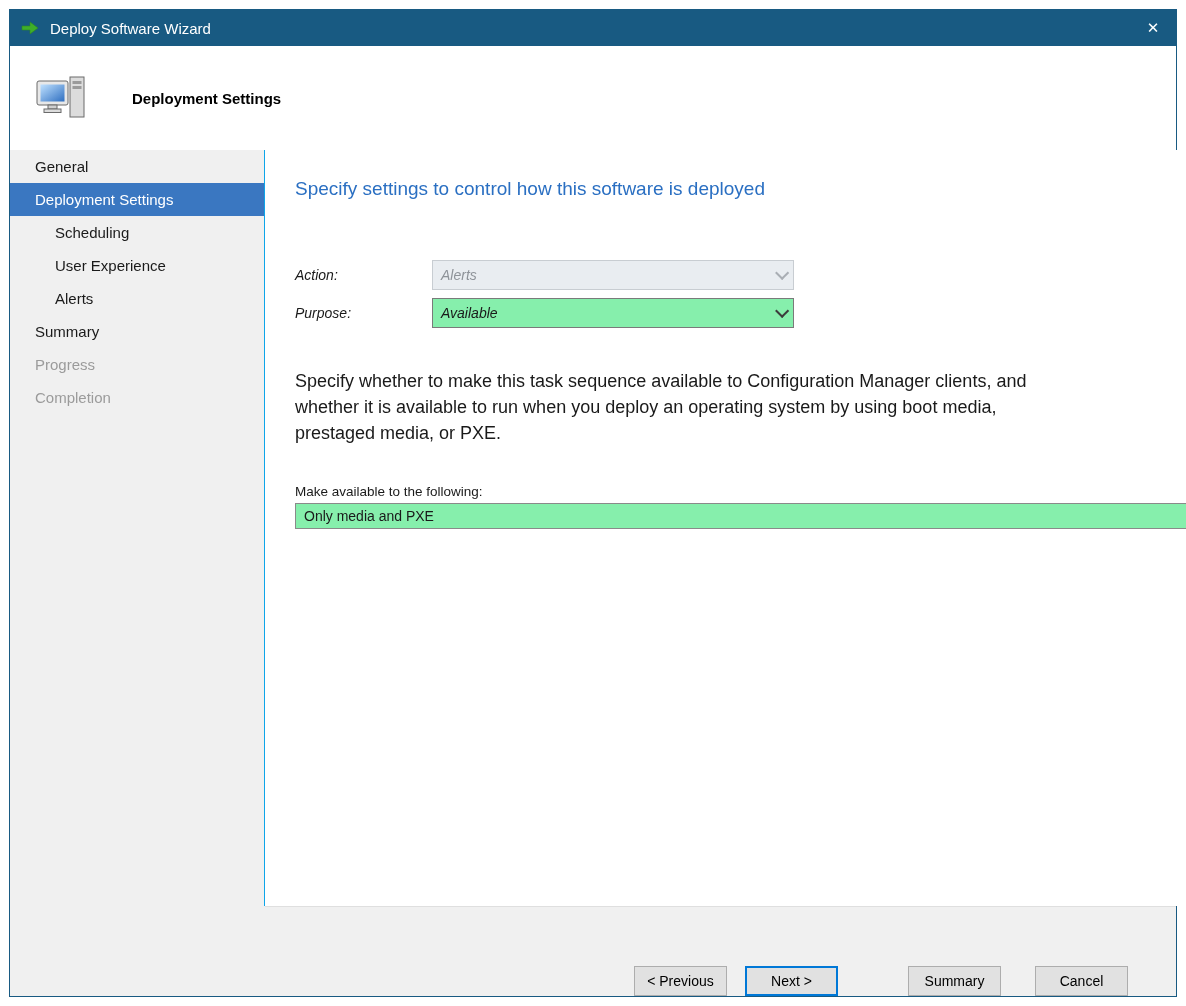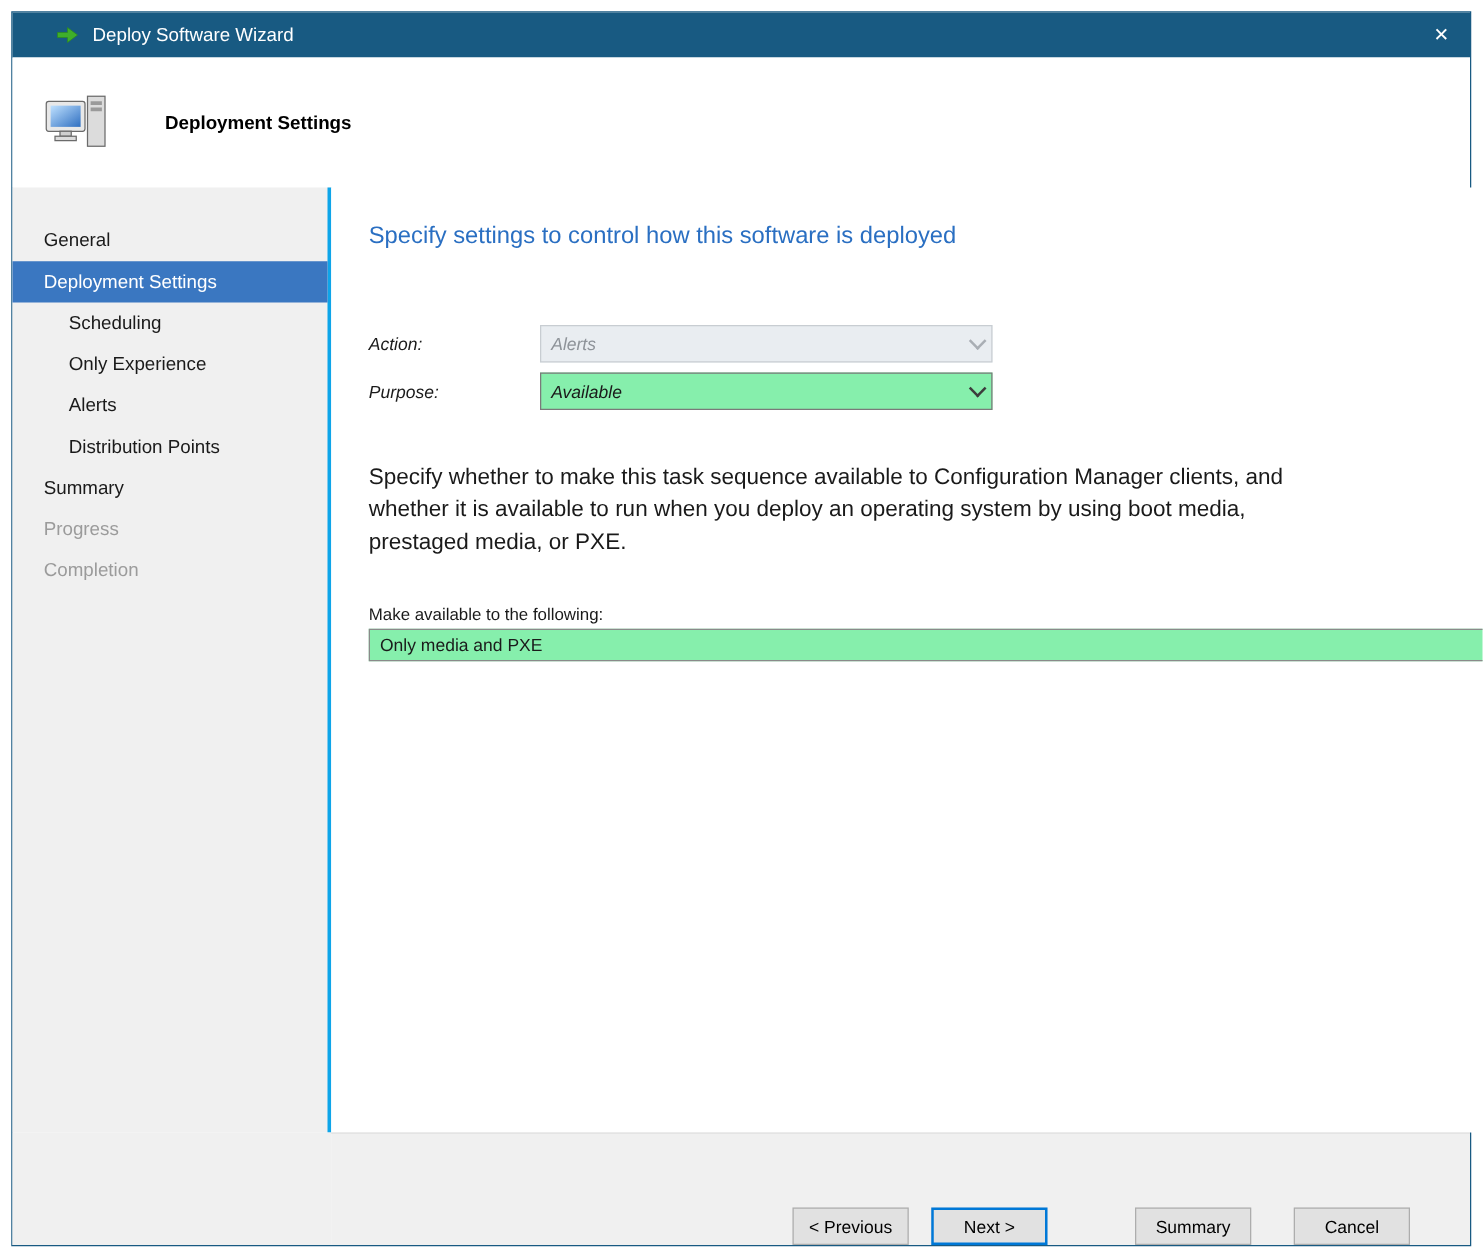--- a/index.html
+++ b/index.html
@@ -4,35 +4,35 @@
 <style>
   * { margin:0; padding:0; box-sizing:border-box; }
   html,body { width:1186px; height:1006px; background:#ffffff; overflow:hidden;
               font-family:"Liberation Sans", sans-serif; }
   .frame { width:1186px; height:1006px; padding:9px; background:#ffffff; }
   .window { width:100%; height:100%; border:1px solid var(--window-border,#185a82);
             display:flex; flex-direction:column; background:#fff; }
 
   
   .titlebar { flex:0 0 36px; height:36px; background:var(--titlebar,#185a82);
-              display:flex; align-items:center; color:#fff;padding-left:24px; }
+              display:flex; align-items:center; color:#fff; }
   .title-icon { margin-left:10px; display:flex; align-items:center; }
   .window-title { margin-left:10px; font-size:15px; }
   .close-btn { margin-left:auto; width:46px; height:36px; display:flex;
                align-items:center; justify-content:center; font-size:15px; color:#fff; cursor:default; }
 
   
   .header { flex:0 0 104px; background:#fff; display:flex; align-items:center; }
   .computer-icon { margin-left:26px; display:flex; }
   .header-title { margin-left:44px; font-size:15px; font-weight:bold; color:#000; }
 
   
   .body { flex:1; display:flex; min-height:0; }
-  .sidebar { flex:0 0 255px; width:255px; background:#f0f0f0; padding-top:26px;
-             border-right:3px solid #0ea5e9; }
+  .sidebar { flex:0 0 255px; width:255px; background:#f0f0f0; 
+             border-right:1px solid #0ea5e9; }
   .nav-item { height:33px; line-height:33px; padding-left:25px; font-size:15px;
               color:#1a1a1a; cursor:default; white-space:nowrap; }
   .nav-item.indent { padding-left:45px; }
   .nav-item.selected { background:var(--accent,#3a77c1); color:#fff; }
   .nav-item.disabled { color:#9b9b9b; }
 
   .content { flex:1; background:#fff; padding:28px 10px 0 30px; }
   .heading { font-size:19px; font-weight:400; color:var(--heading,#2a6fc2); }
 
   .form { margin-top:60px;font-style:italic; }
@@ -100,23 +100,22 @@
         </svg>
       </span>
       <span class="header-title">Deployment Settings</span>
     </div>
 
     <div class="body">
       <div class="sidebar">
           <div class="nav-item">General</div>
           <div class="nav-item selected">Deployment Settings</div>
           <div class="nav-item indent">Scheduling</div>
-          <div class="nav-item indent">Only Experience</div>
+          <div class="nav-item indent">User Experience</div>
           <div class="nav-item indent">Alerts</div>
-          <div class="nav-item indent">Distribution Points</div>
           <div class="nav-item">Summary</div>
           <div class="nav-item disabled">Progress</div>
           <div class="nav-item disabled">Completion</div>
         </div>
 
       <div class="content">
         <div class="heading">Specify settings to control how this software is deployed</div>
 
         <div class="form">
           <div class="form-row">

